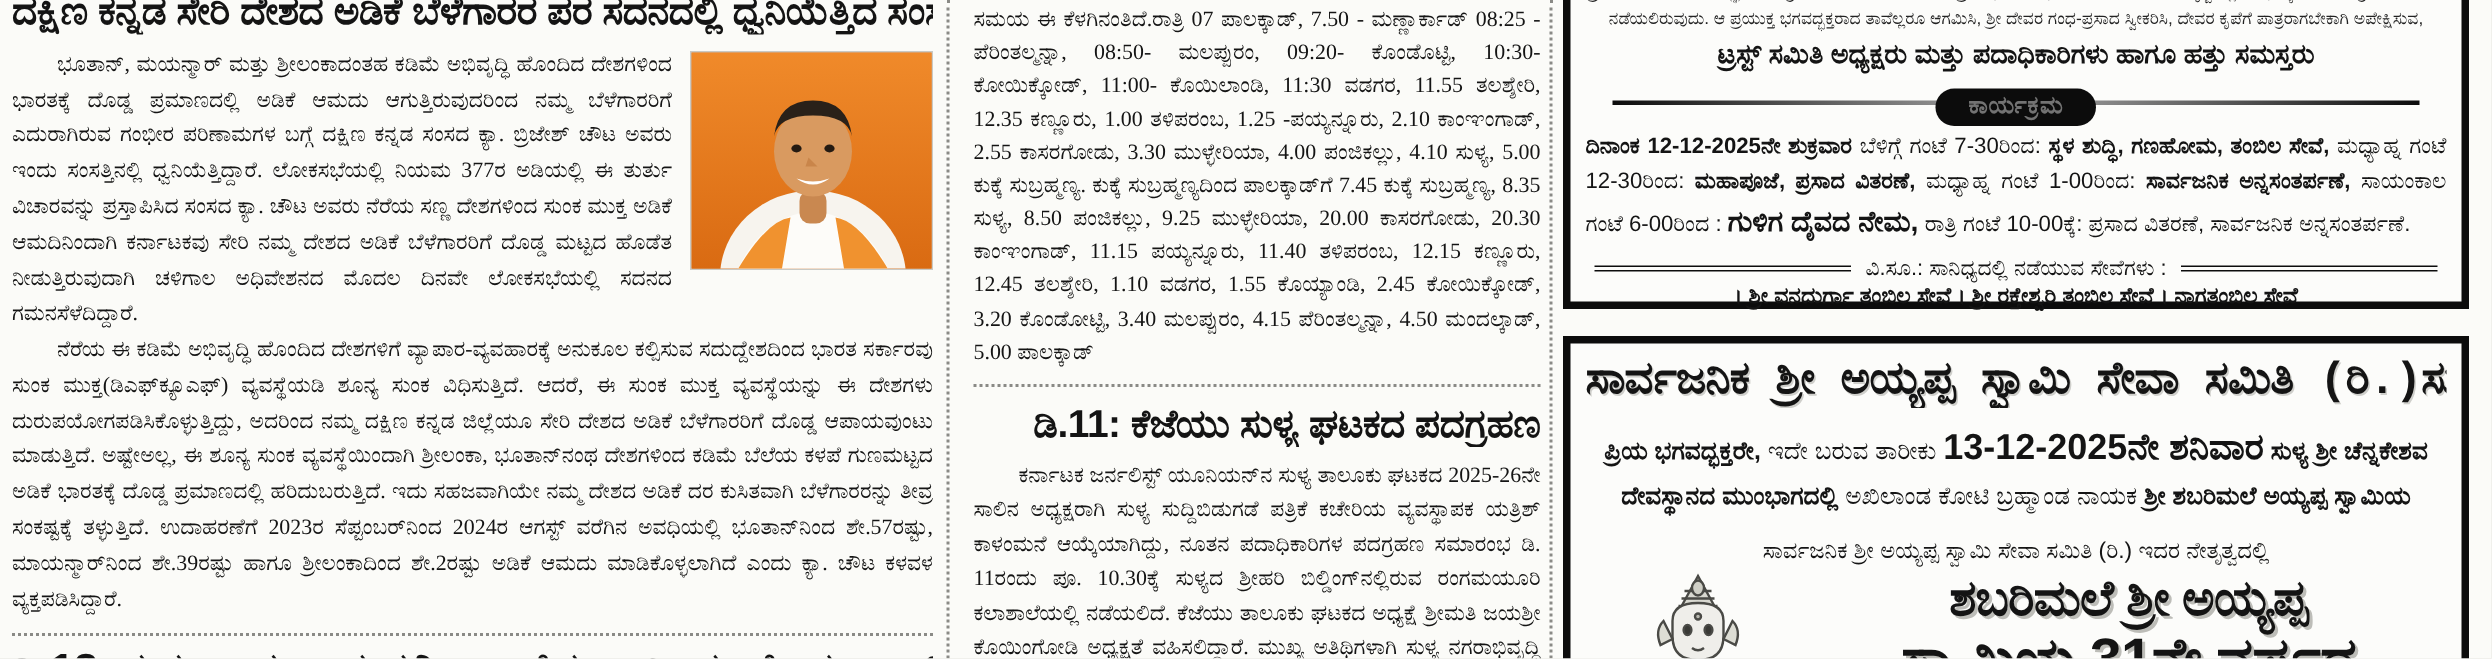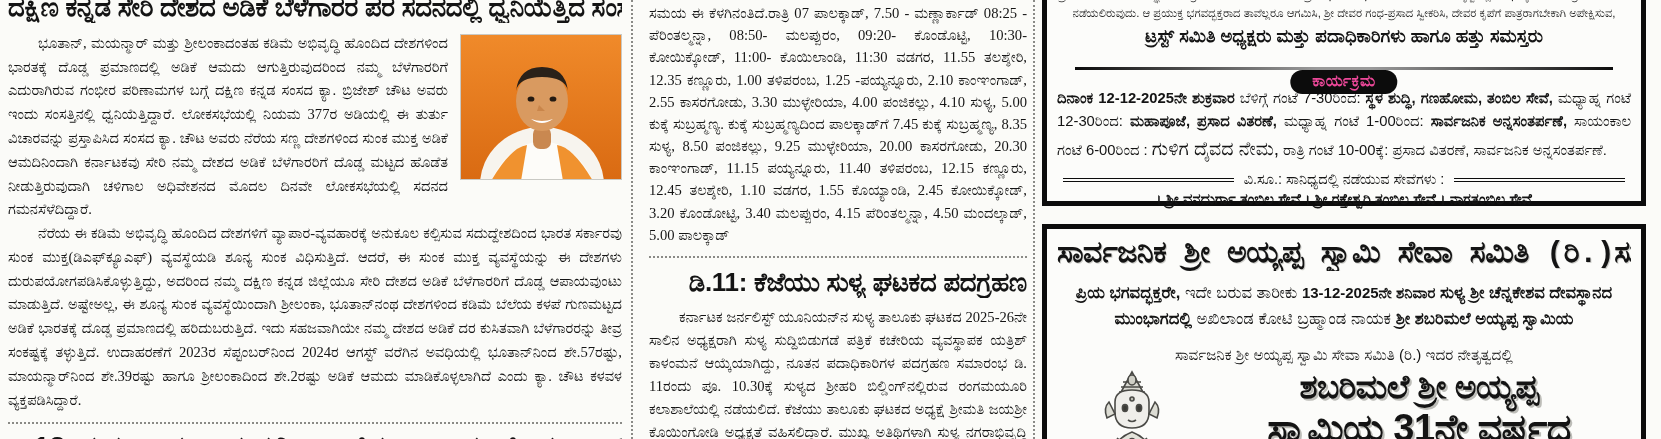--- a/index.html
+++ b/index.html
@@ -56,46 +56,46 @@
   }
   .box-temple { position:absolute; top:-22px; left:0; width:604px; height:228px; }
   .tn-line1, .tn-line2 { font-size:11.5px; text-align:center; line-height:1.55;
                          color:#222; font-family:"Liberation Sans", sans-serif; }
   .tn-signature { margin-top:3px; font-size:18px; font-weight:bold;
                   text-align:center; font-family:"Liberation Sans", sans-serif; }
   .badge-row { position:relative; margin:8px 18px 6px 18px; height:26px; }
   .badge-row .rule { position:absolute; left:0; right:0; top:12px; height:3px;
     background:linear-gradient(90deg,#0c0c0c,#9a9a9a 45%,#9a9a9a 55%,#0c0c0c); }
   .program-badge {
-    position:absolute; left:50%; transform:translateX(-50%); top:15px;
-    background:#0c0c0c; color:#ec4899; font-size:16px; font-weight:bold;
+    position:absolute; left:50%; transform:translateX(-50%); top:4px;
+    background:#0c0c0c; color:#737373; font-size:16px; font-weight:bold;
     padding:2px 22px 4px 22px; border-radius:14px; letter-spacing:0.5px;
     font-family:"Liberation Sans", sans-serif;
   }
   .program-text { font-size:14.8px; line-height:1.6; text-align:justify;
                   font-family:"Liberation Sans", sans-serif; }
   .program-text .b { font-weight:bold; }
-  .program-text .big { font-weight:normal; font-size:19px; }
+  .program-text .big { font-weight:bold; font-size:19px; }
   .note-row { display:flex; align-items:center; gap:10px; margin:7px 6px 3px 6px;justify-content:center; }
   .note-row .dline { flex:1; border-top:4px double #0c0c0c; }
   .note-row .note-text { font-size:14.5px; white-space:nowrap;
                          font-family:"Liberation Sans", sans-serif; }
   .services-line { text-align:center; font-size:14.8px; font-weight:bold;
                    font-family:"Liberation Sans", sans-serif; }
 
   .box-ayyappa { position:absolute; top:224px; left:0; width:604px; height:360px;
                  padding-top:8px; }
   .ay-title { font-size:30px; font-weight:bold; text-align:right;
               white-space:nowrap; overflow:hidden; letter-spacing:-0.5px;
               font-family:Liberation Mono, monospace;
               text-shadow:1px 1px 0 #cfcfcb; }
   .ay-intro { margin-top:8px; font-size:16.5px; line-height:1.6;
               text-align:center; font-family:"Liberation Sans", sans-serif; }
   .ay-intro .b { font-weight:bold; }
-  .ay-intro .big { font-weight:bold; font-size:15px; }
+  .ay-intro .big { font-weight:bold; font-size:24px; }
   .ay-line3 { margin-top:4px; text-align:center; font-size:14.8px;
               font-family:"Liberation Sans", sans-serif; }
   .ay-line4 { margin-top:14px; text-align:center; font-size:15.2px;
               font-family:"Liberation Sans", sans-serif; }
   .ay-bottom { display:flex; margin-top:4px; }
   .deity-art { width:150px; height:120px; flex:0 0 auto; }
   .ay-big { flex:1; text-align:center; font-family:"Liberation Sans", sans-serif; }
   .ay-big .l1 { font-size:33px; font-weight:bold; letter-spacing:-0.5px;
                 text-shadow:2px 2px 0 #bdbdb8; }
   .ay-big .l2 { font-size:38px; font-weight:bold; letter-spacing:-0.5px;

